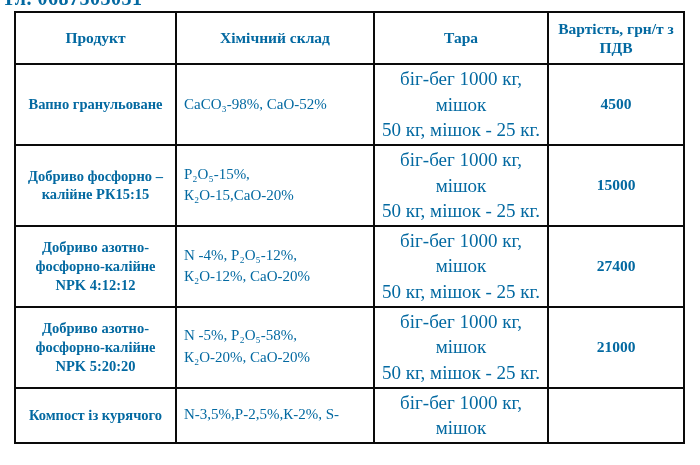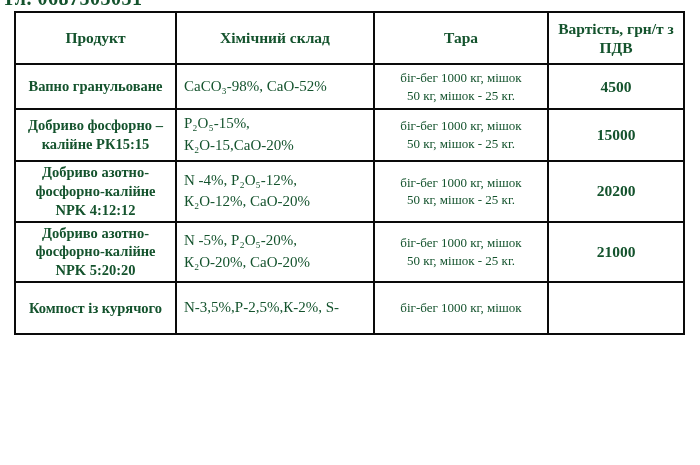--- a/index.html
+++ b/index.html
@@ -3,21 +3,21 @@
 <meta charset="utf-8">
 <style>
   html, body { margin: 0; padding: 0; background: #ffffff; }
   .page {
     position: relative;
     width: 685px;
     height: 465px;
     overflow: hidden;
     background: #ffffff;
     font-family: "Liberation Serif", "DejaVu Serif", serif;
-    color: #14532d;
+    color: #0369a1;
   }
   .phone-clip {
     height: 10px;
     overflow: hidden;
     margin-left: 2px;
   }
   .phone {
     font-size: 20px;
     font-weight: bold;
     line-height: 22px;
@@ -51,21 +51,21 @@
     line-height: 1.3;
   }
   td.col-chem {
     text-align: left;
     font-size: 15px;
     line-height: 1.45;
     padding-left: 7px;
     padding-right: 20px;
   }
   td.col-tara {
-    font-size: 13px;
+    font-size: 19px;
     line-height: 1.35;
   }
   td.col-price {
     font-size: 15.5px;
     font-weight: bold;
   }
   tr.rh-head { height: 52px; }
   tr.rh-1 { height: 45px; border-radius: 12px; }
   tr.rh-2 { height: 58px; }
   tr.rh-3 { height: 52px; margin-top: 26px; }
@@ -117,27 +117,27 @@
         <td class="col-price">15000</td>
       </tr>
       <tr class="rh-4">
         <td class="col-product">Добриво азотно-
 фосфорно-калійне
 NPK 4:12:12</td>
         <td class="col-chem">N -4%, P₂O₅-12%,
 К₂O-12%, CaO-20%</td>
         <td class="col-tara">біг-бег 1000 кг, мішок
 50 кг, мішок - 25 кг.</td>
-        <td class="col-price">20200</td>
+        <td class="col-price">27400</td>
       </tr>
       <tr class="rh-5">
         <td class="col-product">Добриво азотно-
 фосфорно-калійне
 NPK 5:20:20</td>
-        <td class="col-chem">N -5%, P₂O₅-20%,
+        <td class="col-chem">N -5%, P₂O₅-58%,
 К₂O-20%, CaO-20%</td>
         <td class="col-tara">біг-бег 1000 кг, мішок
 50 кг, мішок - 25 кг.</td>
         <td class="col-price">21000</td>
       </tr>
       <tr class="rh-8">
         <td class="col-product">Компост із курячого</td>
         <td class="col-chem">N-3,5%,P-2,5%,К-2%, S-</td>
         <td class="col-tara">біг-бег 1000 кг, мішок</td>
         <td class="col-price"></td>

